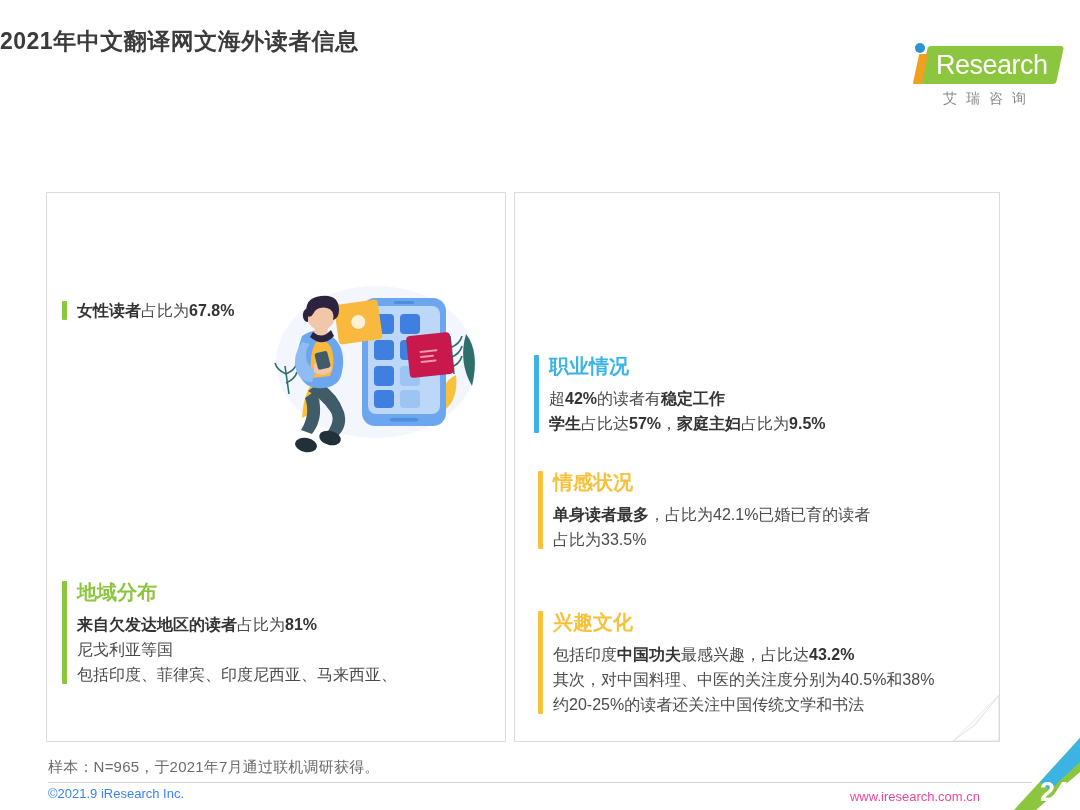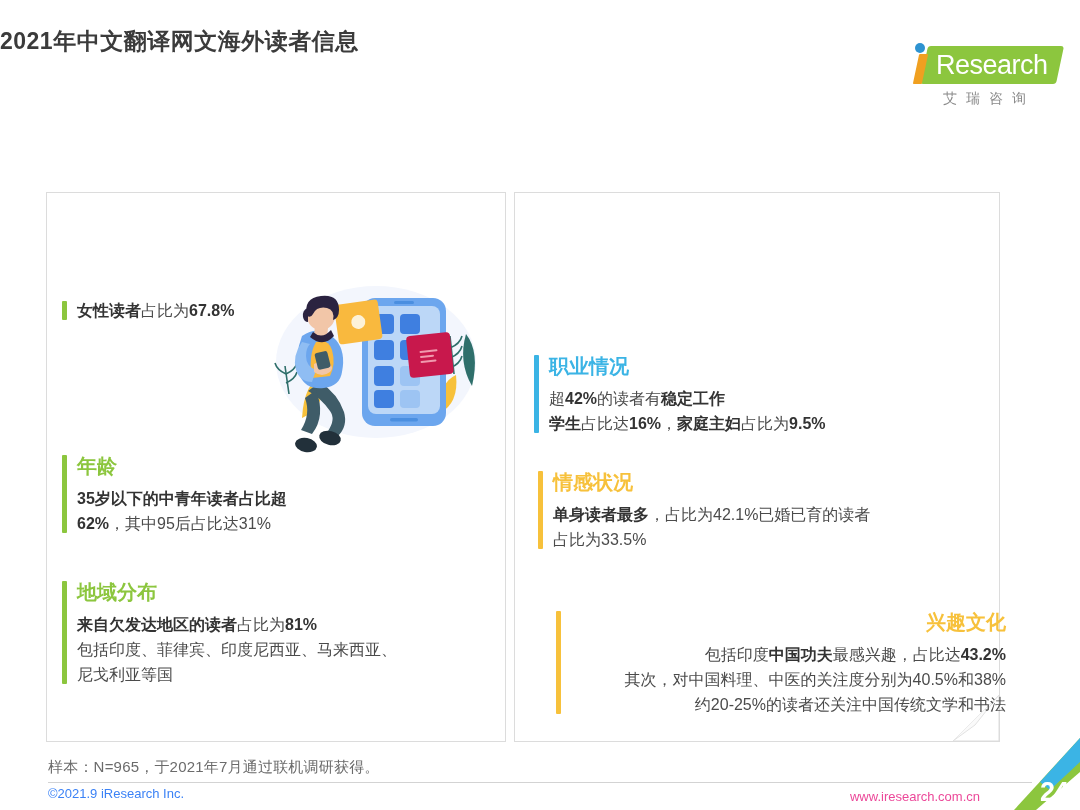--- a/index.html
+++ b/index.html
@@ -167,21 +167,21 @@
 
   
   #stat-gender { left: 62px; top: 298px; width: 240px; }
   #stat-age    { left: 62px; top: 452px; width: 300px; }
   #stat-region { left: 62px; top: 578px; width: 400px; }
 
   
   #stat-education  { left: 538px; top: 222px; width: 420px; }
   #stat-occupation { left: 534px; top: 336px; width: 430px; margin-top: 16px; }
   #stat-marital    { left: 538px; top: 468px; width: 430px; }
-  #stat-interest   { left: 556px; top: 608px; width: 450px; text-align: right; }
+  #stat-interest   { left: 538px; top: 608px; width: 450px; }
 
   
   #illustration {
     position: absolute;
     left: 258px;
     top: 278px;
     width: 230px;
     height: 175px;
   }
 
@@ -339,52 +339,45 @@
       <path d="M55 54 q9 8 18 -2 l3 6 q-11 12 -24 1 z" fill="#2b2340"></path>
     </svg>
   </div>
 
   <div class="stat green" id="stat-gender">
     <div class="bar"></div>
 
   <div class="line"><b>女性读者</b><span>占比为</span><b>67.8%</b></div>
     </div>
 
-  <div class="stat green" id="stat-age">
-    <div class="bar"></div>
-    <div class="heading">年龄</div>
-
-  <div class="line"><b>35岁以下的中青年读者占比超</b></div>
-      <div class="line"><b>62%</b><span>，其中95后占比达31%</span></div>
-    </div>
 
   <div class="stat green" id="stat-region">
     <div class="bar"></div>
     <div class="heading">地域分布</div>
 
   <div class="line"><b>来自欠发达地区的读者</b><span>占比为</span><b>81%</b></div>
+      <div class="line"><span>尼戈利亚等国</span></div>
       <div class="line"><span>包括印度、菲律宾、印度尼西亚、马来西亚、</span></div>
-      <div class="line"><span>尼戈利亚等国</span></div>
     </div>
 
   <div class="panel" id="panel-right">
     <svg id="page-curl" viewBox="0 0 60 60" xmlns="http://www.w3.org/2000/svg">
       <path d="M60 14 L60 60 L14 60 Z" fill="#ffffff"></path>
       <path d="M60 14 L60 60 L14 60 Z" fill="none" stroke="#dcdcdc" stroke-width="1"></path>
       <path d="M60 14 L36 44 L14 60" fill="#fafafa" stroke="#e2e2e2" stroke-width="1"></path>
     </svg>
   </div>
 
 
   <div class="stat blue" id="stat-occupation">
     <div class="bar"></div>
     <div class="heading">职业情况</div>
 
   <div class="line"><span>超</span><b>42%</b><span>的读者有</span><b>稳定工作</b></div>
-      <div class="line"><b>学生</b><span>占比达</span><b>16%</b><span>，</span><b>家庭主妇</b><span>占比为</span><b>9.5%</b></div>
+      <div class="line"><b>学生</b><span>占比达</span><b>57%</b><span>，</span><b>家庭主妇</b><span>占比为</span><b>9.5%</b></div>
     </div>
 
   <div class="stat yellow" id="stat-marital">
     <div class="bar"></div>
     <div class="heading">情感状况</div>
 
   <div class="line"><b>单身读者最多</b><span>，占比为42.1%已婚已育的读者</span></div>
       <div class="line"><span>占比为33.5%</span></div>
     </div>
 

